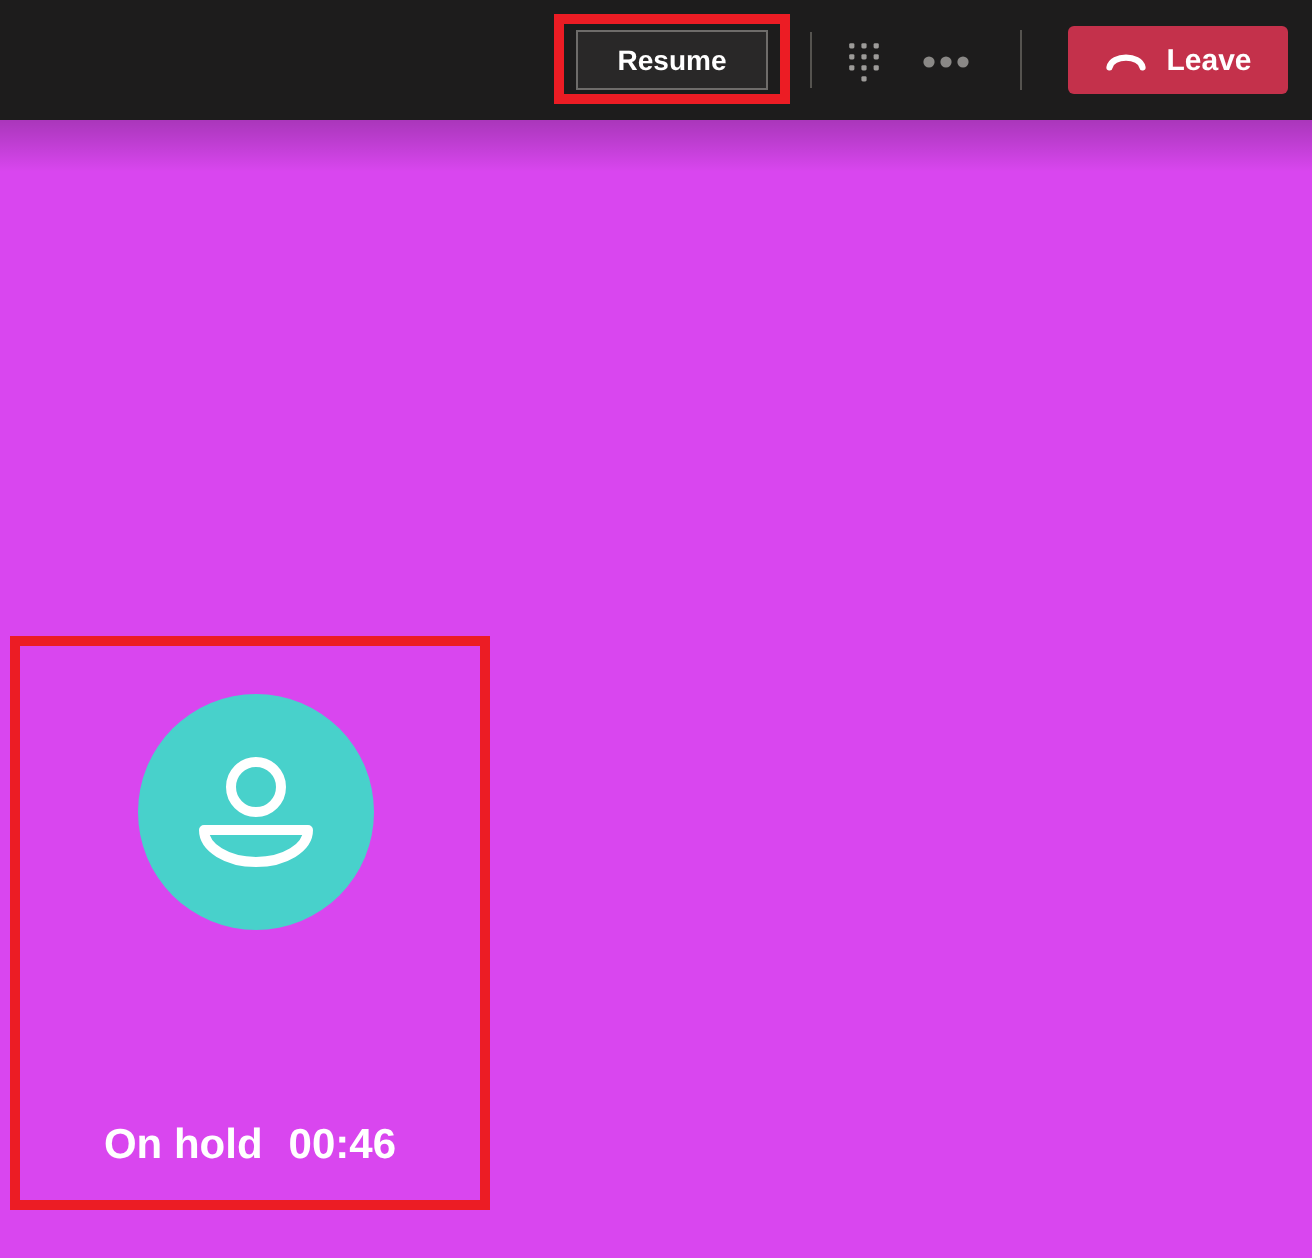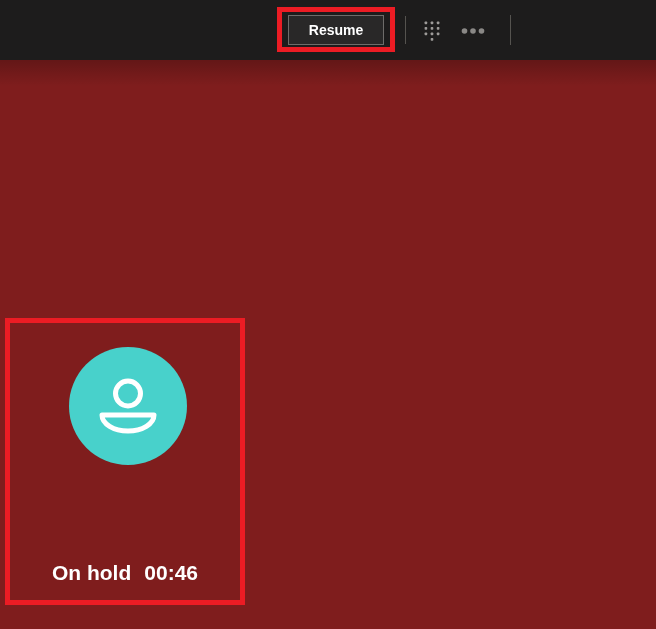--- a/index.html
+++ b/index.html
@@ -80,21 +80,21 @@
     justify-content: center;
     gap: 9px;
     cursor: pointer;
   }
 
   
   .stage {
     position: absolute;
     left: 0; top: 60px;
     width: 656px; height: 569px;
-    background: #7f1d1d;
+    background: #d946ef;
   }
   .stage::before {
     content: "";
     position: absolute;
     left: 0; top: 0;
     width: 100%; height: 26px;
     background: linear-gradient(to bottom, rgba(0,0,0,0.22), rgba(0,0,0,0));
     pointer-events: none;
   }
   .annotation-participant {
@@ -164,20 +164,28 @@
             <circle cx="3.5" cy="7" r="2.8"></circle>
             <circle cx="12" cy="7" r="2.8"></circle>
             <circle cx="20.5" cy="7" r="2.8"></circle>
           </g>
         </svg>
       </span>
     </button>
 
     <div class="tb-divider tb-divider-2"></div>
 
+    <button class="leave-btn">
+      <span style="display:flex;">
+        <svg width="22" height="12" viewBox="0 0 24 13" xmlns="http://www.w3.org/2000/svg">
+          <path d="M3 10.5 C4.5 3.5 19.5 3.5 21 10.5" fill="none" stroke="#ffffff" stroke-width="3.4" stroke-linecap="round"></path>
+        </svg>
+      </span>
+      <span>Leave</span>
+    </button>
   </div>
 
   <div class="stage">
 
     <div class="avatar">
       <span style="display:flex;">
         <svg width="118" height="118" viewBox="0 0 118 118" xmlns="http://www.w3.org/2000/svg">
           <circle cx="59" cy="46.5" r="12.5" fill="none" stroke="#ffffff" stroke-width="5"></circle>
           <path d="M33 68 H85 A26 16 0 0 1 33 68 Z" fill="none" stroke="#ffffff" stroke-width="5" stroke-linejoin="round"></path>
         </svg>

